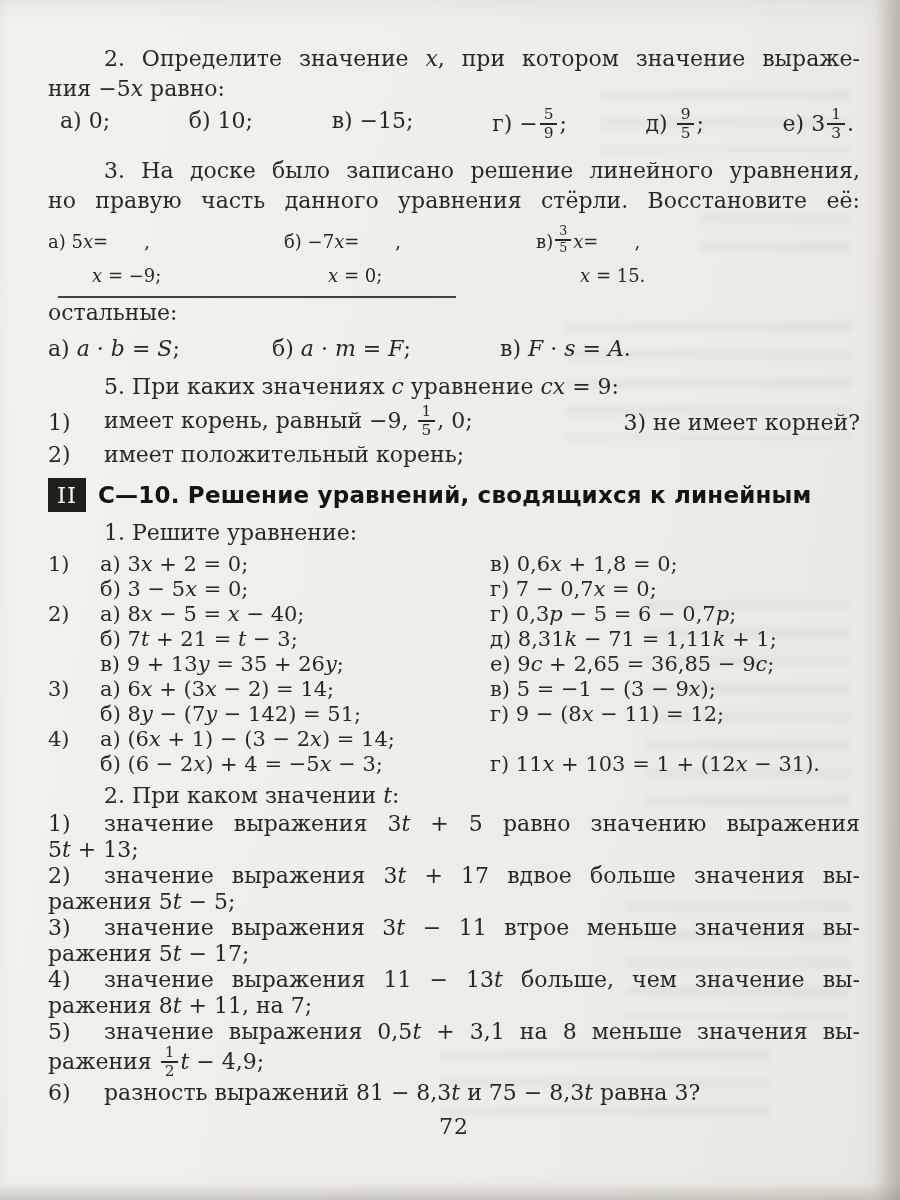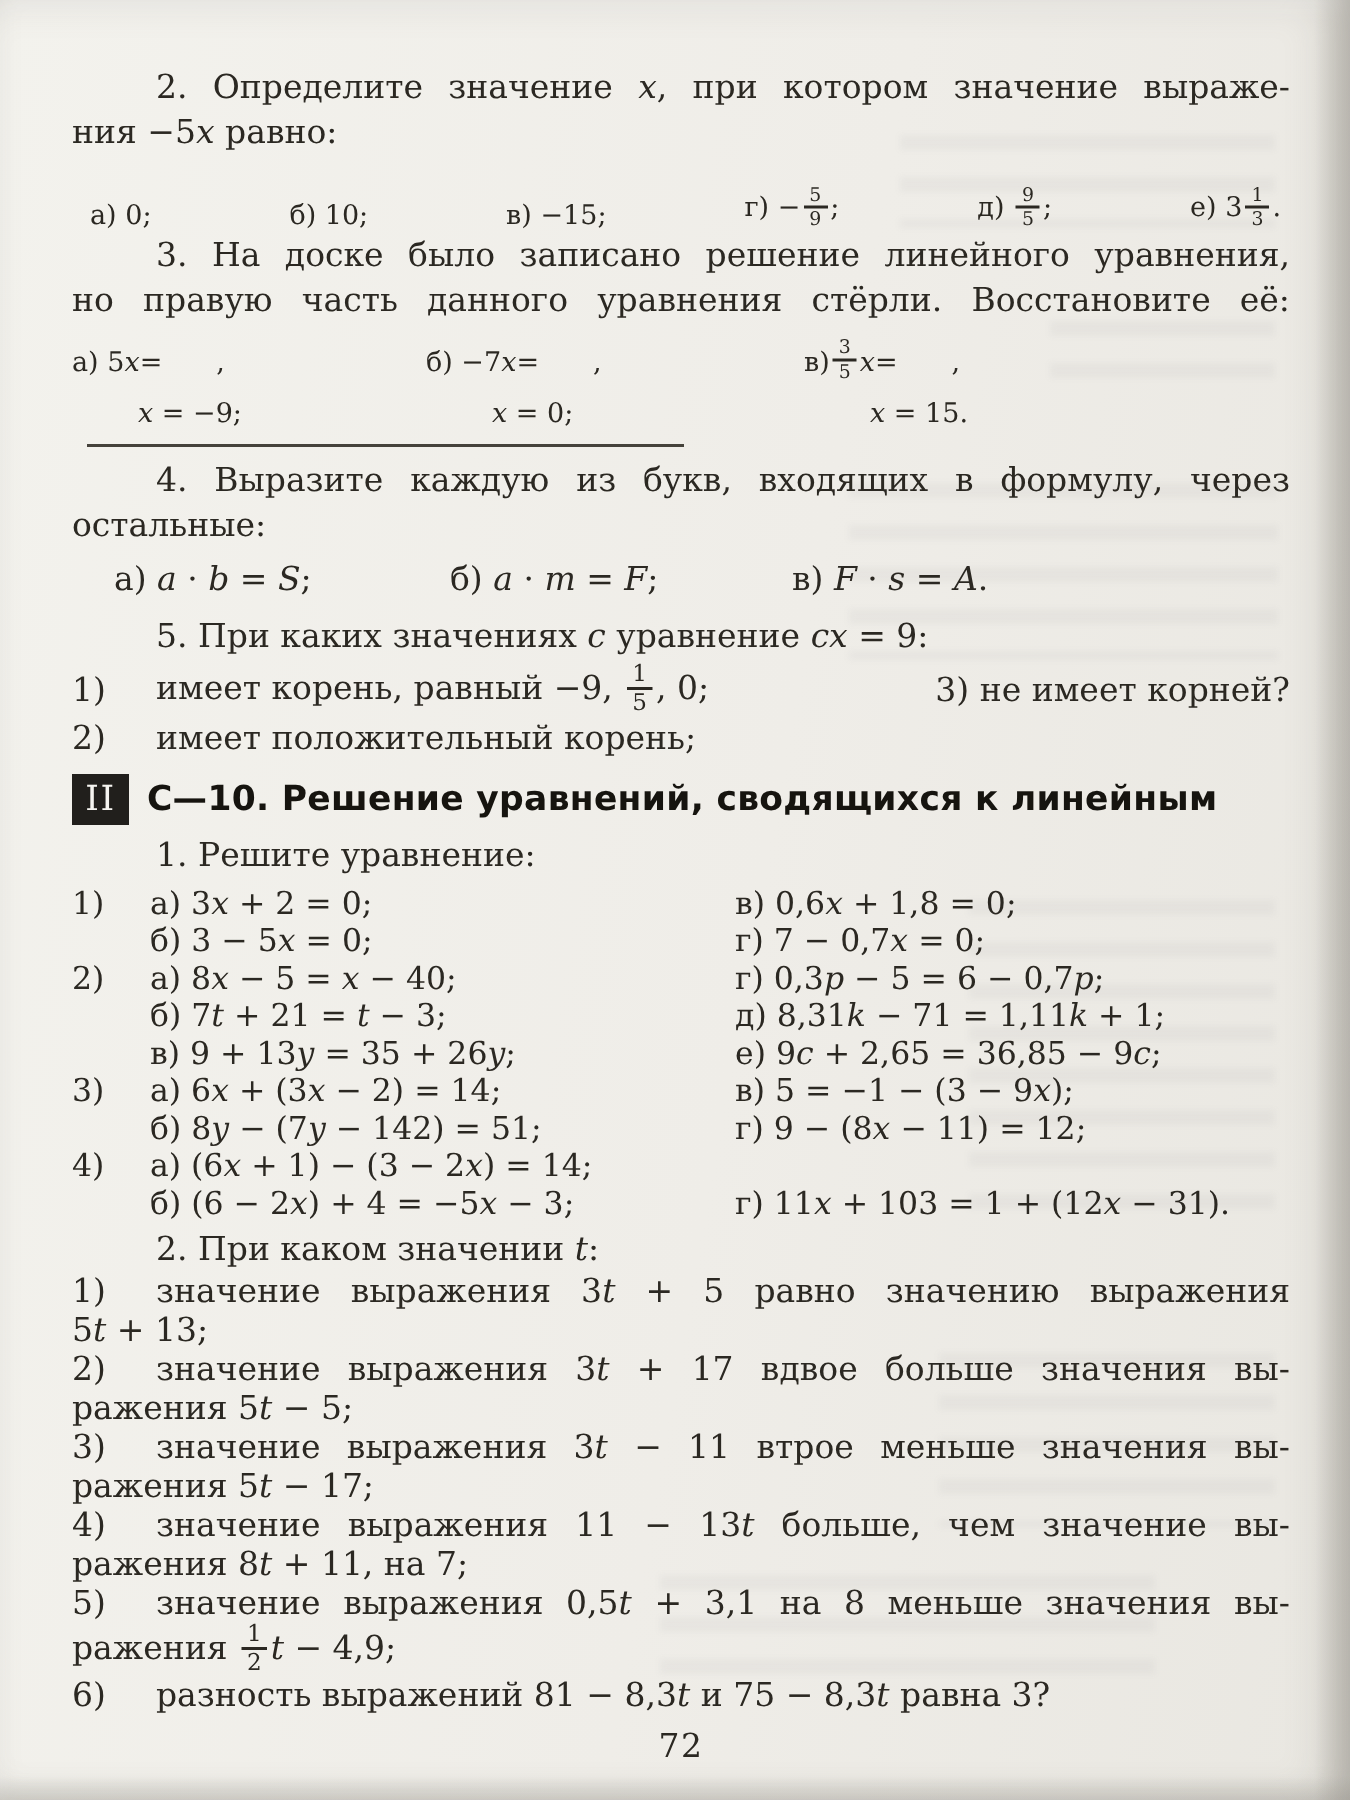--- a/index.html
+++ b/index.html
@@ -21,29 +21,29 @@
     background:repeating-linear-gradient(to bottom, rgba(128,126,132,.13) 0 10px, rgba(128,126,132,0) 10px 28px);}
   .content{position:absolute;left:48px;top:44px;width:812px;}
   .para{font-size:22px;line-height:30px;}
   .indent{text-indent:56px;}
   .just{text-align:justify;text-align-last:justify;}
   i{font-style:italic;}
   .frac{display:inline-flex;flex-direction:column;align-items:center;vertical-align:middle;
     margin:0 2px;line-height:1;font-style:normal;position:relative;top:-1px;}
   .frac .fn{display:block;padding:0 4px 1px;border-bottom:2px solid currentColor;font-size:.70em;}
   .frac .fd{display:block;padding-top:1px;font-size:.70em;}
-  .options-row{display:flex;align-items:flex-end;justify-content:space-between;
-    margin:4px 0 2px;height:46px;padding:0 6px 0 12px;font-size:18px;white-space:nowrap;}
+  .options-row{display:flex;align-items:flex-start;justify-content:space-between;
+    margin:4px 0 2px;height:46px;padding:0 6px 0 12px;font-size:22px;white-space:nowrap;}
   .p3-eq{display:flex;margin-top:8px;font-size:18px;white-space:nowrap;}
   .p3col.c1{width:236px;} .p3col.c2{width:252px;} .p3col.c3{flex:1;}
   .p3top{height:34px;display:flex;align-items:center;}
   .p3bot{margin-top:4px;padding-left:44px;line-height:28px;}
   .divider{width:398px;border-top:2.5px solid var(--rule);margin:6px 0 0 10px;}
   .mt8{margin-top:8px;} .mt6{margin-top:6px;} .mt4{margin-top:4px;}
-  .p4-row{display:flex;margin-top:6px;font-size:22px;line-height:30px;white-space:nowrap;margin-left:28px;}
+  .p4-row{display:flex;margin-top:6px;font-size:22px;line-height:30px;white-space:nowrap;}
   .p4col.c1{width:224px;} .p4col.c2{width:228px;} .p4col.c3{flex:1;}
   .numline{display:grid;grid-template-columns:56px 1fr;font-size:22px;line-height:30px;align-items:center;}
   .inum{white-space:nowrap;}
   .p5-row1{display:flex;justify-content:space-between;align-items:center;margin-top:2px;min-height:36px;font-size:22px;}
   .p5-left{display:grid;grid-template-columns:56px auto;align-items:center;white-space:nowrap;}
   .header{display:flex;align-items:center;gap:12px;margin-top:8px;}
   .badge{width:38px;height:34px;background:var(--badge-bg);color:var(--badge-text);
     display:flex;align-items:center;justify-content:center;
     font-family:"DejaVu Serif",serif;font-weight:400;font-size:23px;letter-spacing:1px;flex:0 0 auto;}
   .title{font-family:"DejaVu Sans","Liberation Sans",sans-serif;font-weight:700;font-size:23px;color:#16140f;letter-spacing:.2px;text-align:right;}
@@ -109,21 +109,20 @@
         <div class="p3top">в) <span class="frac">
               <span class="fn">3</span>
               <span class="fd">5</span>
             </span><i>x</i> =  ,</div>
         <div class="p3bot"><i>x</i> = 15.</div>
       </div>
     </div>
 
     <div class="divider"></div>
 
-    <div class="para indent just mt8">4. Выразите каждую из букв, входящих в формулу, через</div>
     <div class="para">остальные:</div>
     <div class="p4-row">
       <div class="p4col c1">а) <i>a</i> · <i>b</i> = <i>S</i>;</div>
       <div class="p4col c2">б) <i>a</i> · <i>m</i> = <i>F</i>;</div>
       <div class="p4col c3">в) <i>F</i> · <i>s</i> = <i>A</i>.</div>
     </div>
 
     <div class="para indent mt8">5. При каких значениях <i>c</i> уравнение <i>cx</i> = 9:</div>
     <div class="p5-row1">
       <div class="p5-left">

